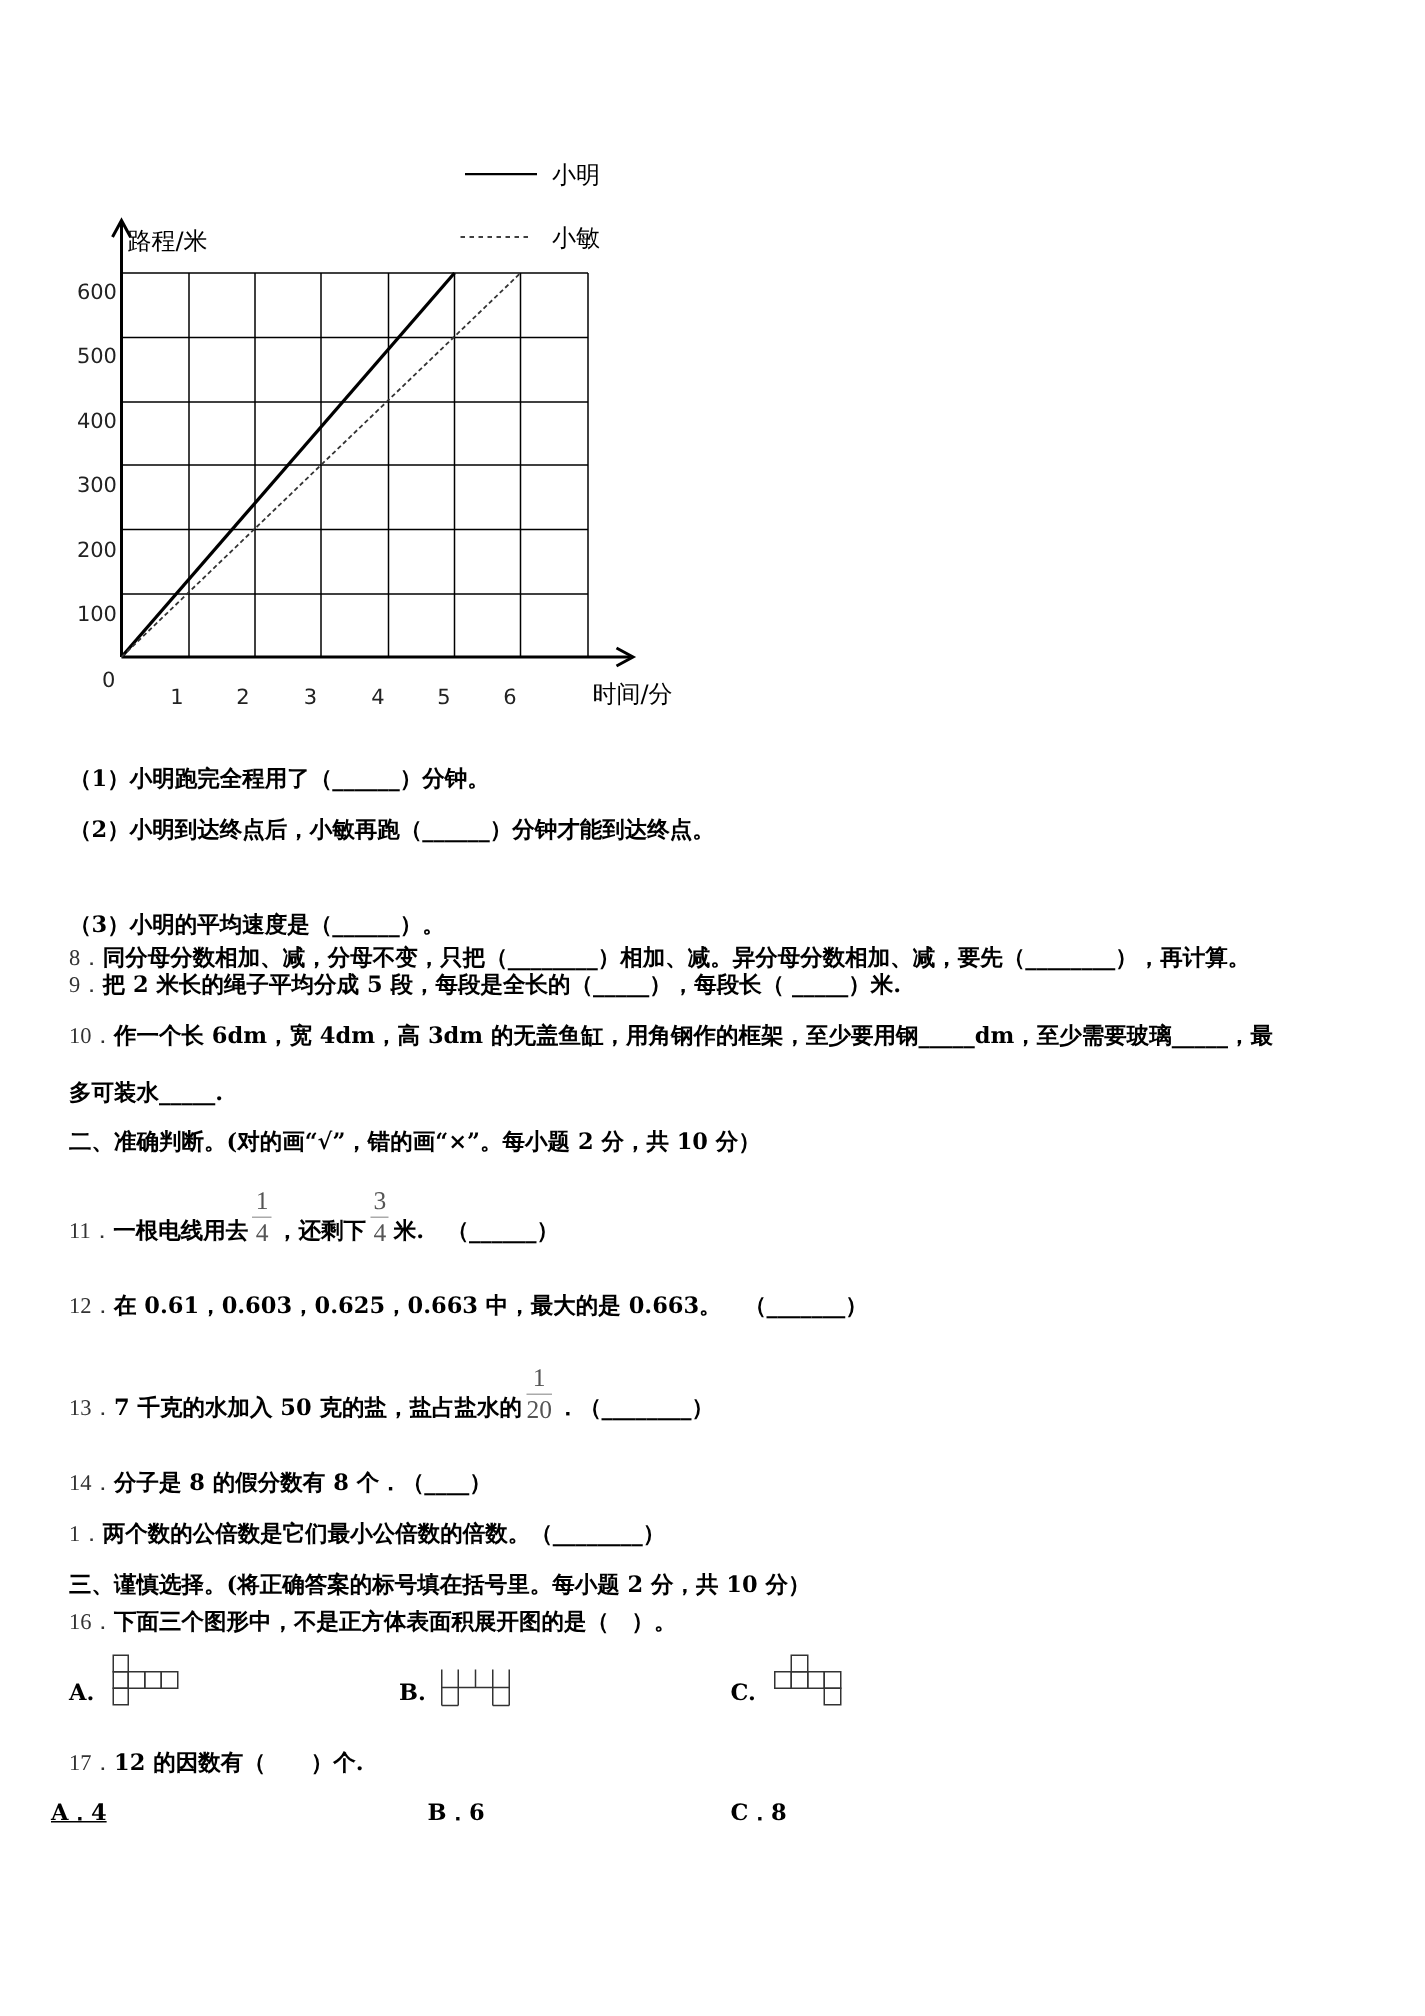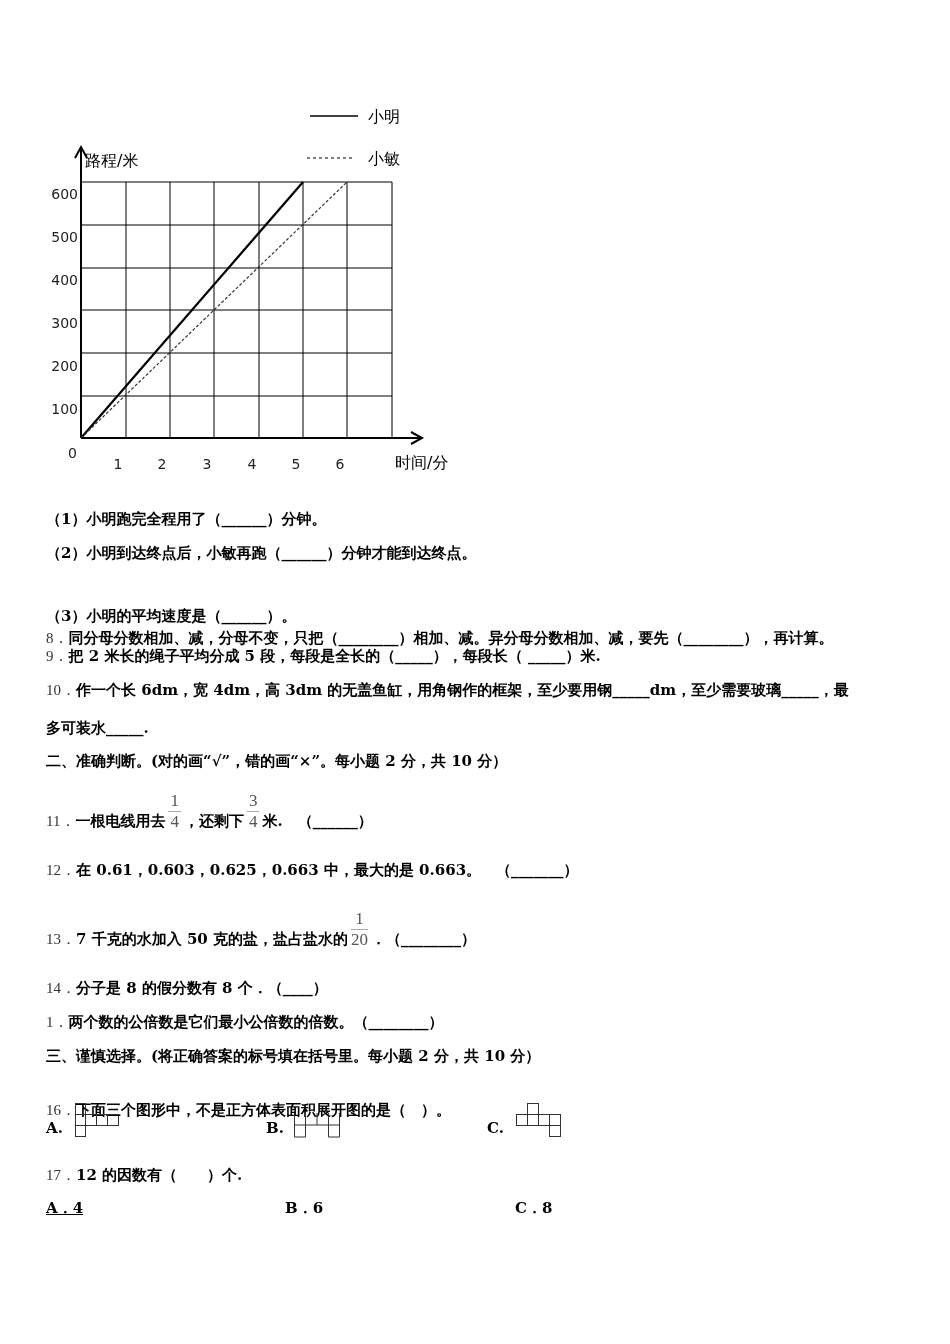--- a/index.html
+++ b/index.html
@@ -116,21 +116,21 @@
 </div>
 
 <div class="line" style="top:1012px;">
   <span class="qnum">1．</span><span>两个数的公倍数是它们最小公倍数的倍数。（________）</span>
 </div>
 
 <div class="line" style="top:1046px;">
   <span>三、谨慎选择。(将正确答案的标号填在括号里。每小题 2 分，共 10 分）</span>
 </div>
 
-<div class="line" style="top:1100px;">
+<div class="line" style="top:1071px;">
   <span class="qnum">16．</span><span>下面三个图形中，不是正方体表面积展开图的是（　）。</span>
 </div>
 <div class="opt" style="left:46px;top:1119px;">A.</div>
 <svg class="abs" style="left:74px;top:1102px" width="50" height="36">
   <g fill="none" stroke="#333" stroke-width="1">
     <rect x="1.5" y="1.5" width="10" height="11"></rect>
     <rect x="1.5" y="12.5" width="10" height="11"></rect>
     <rect x="11.5" y="12.5" width="11" height="11"></rect>
     <rect x="22.5" y="12.5" width="11" height="11"></rect>
     <rect x="33.5" y="12.5" width="11" height="11"></rect>
@@ -158,15 +158,15 @@
     <rect x="12.5" y="12.5" width="11" height="11"></rect>
     <rect x="23.5" y="12.5" width="11" height="11"></rect>
     <rect x="34.5" y="12.5" width="11" height="11"></rect>
     <rect x="34.5" y="23.5" width="11" height="11"></rect>
   </g>
 </svg>
 
 <div class="line" style="top:1165px;">
   <span class="qnum">17．</span><span>12 的因数有（　　）个.</span>
 </div>
-<div class="opt" style="left:46px;top:1199px;text-decoration:underline;">A．4</div>
+<div class="opt" style="left:34px;top:1199px;text-decoration:underline;">A．4</div>
 <div class="opt" style="left:266px;top:1199px;margin-left:19px;">B．6</div>
-<div class="opt" style="left:487px;top:1199px;margin-left:28px;">C．8</div>
+<div class="opt" style="left:487px;top:1199px;">C．8</div>
 
 </body></html>

